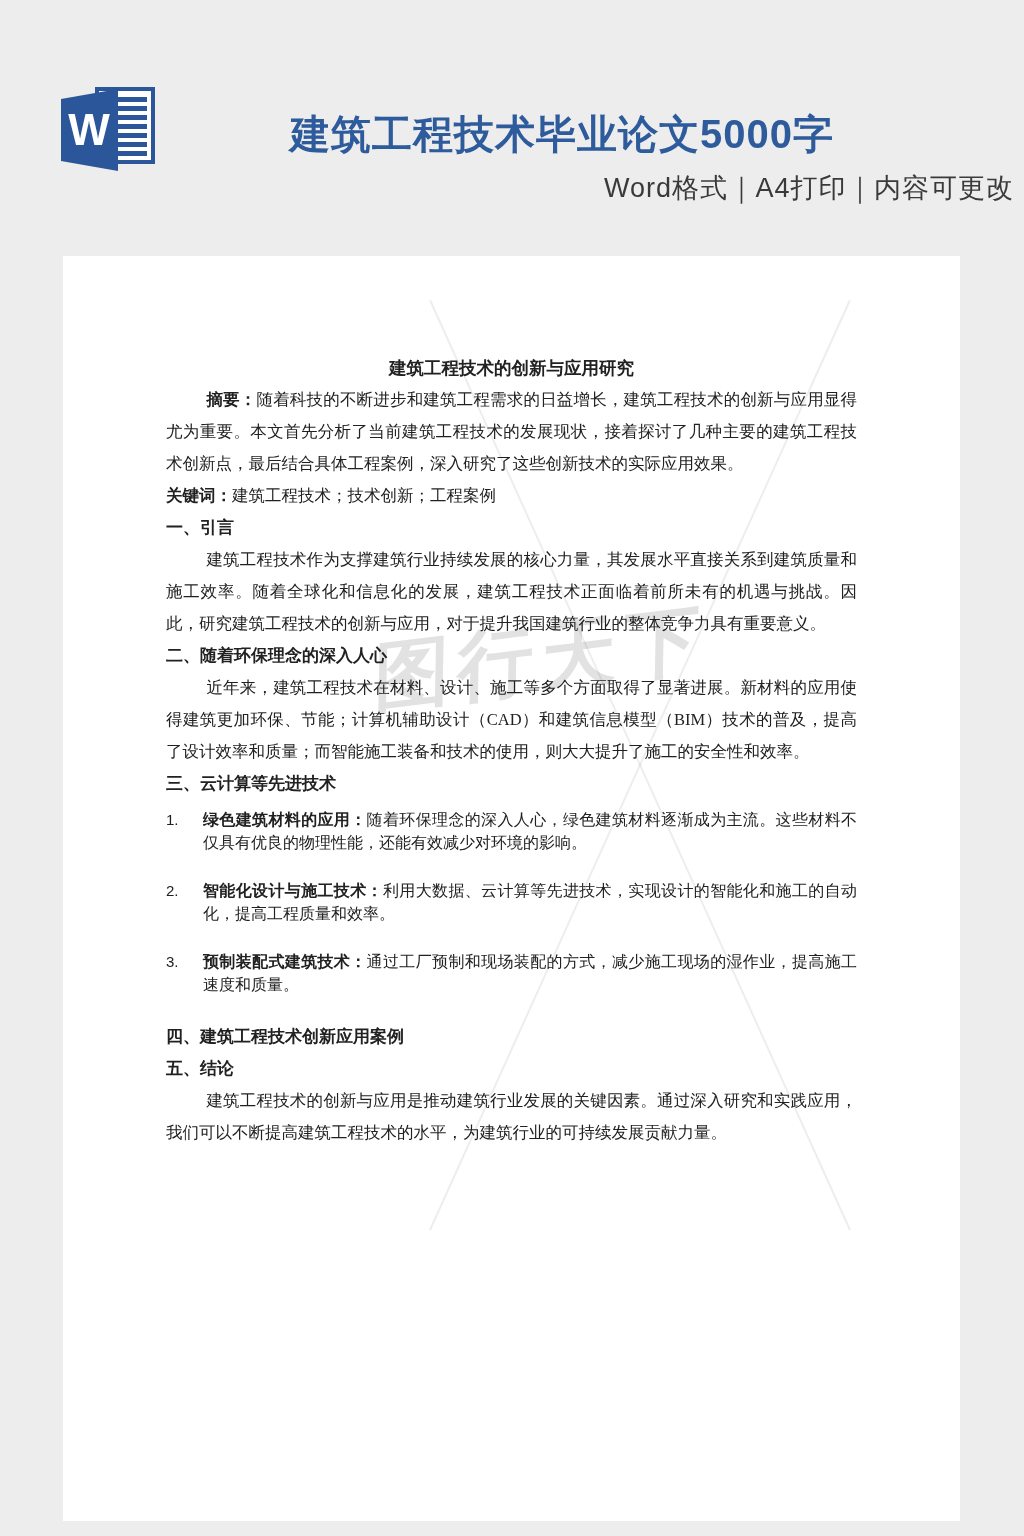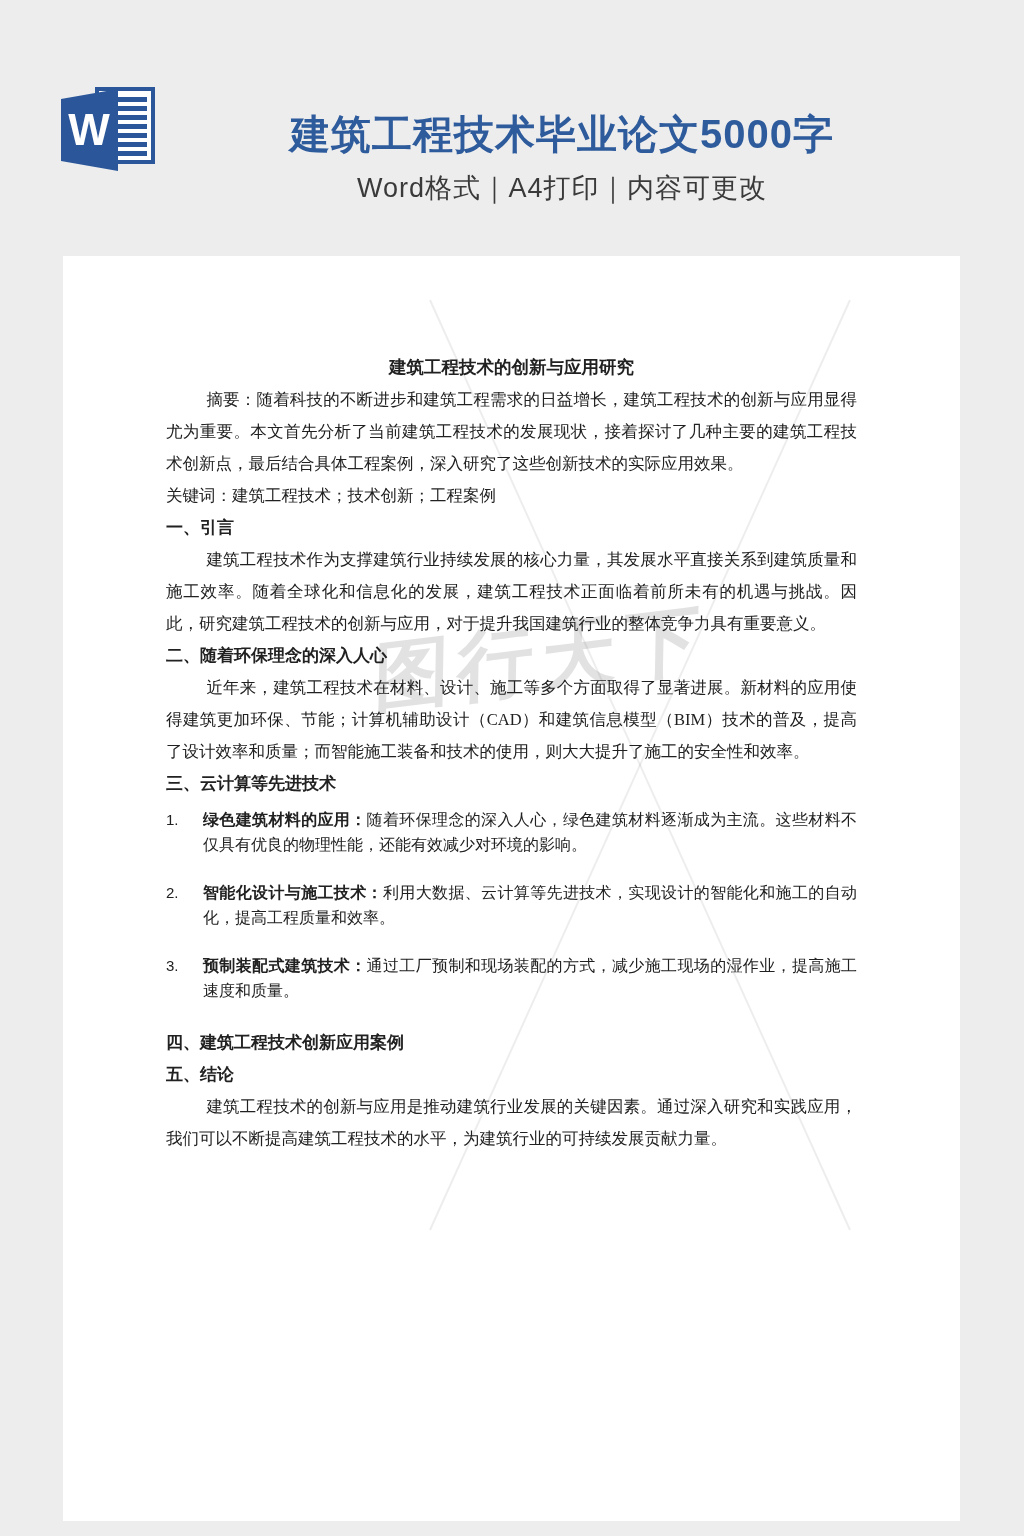--- a/index.html
+++ b/index.html
@@ -14,57 +14,57 @@
   .header-text {
     position:absolute; left:110px; right:10px; top:110px;
     text-align:center;
   }
   .header-title {
     font-size:40px; font-weight:700; color:#2e5b9c;
     letter-spacing:1px; line-height:48px;
   }
   .header-subtitle {
     font-size:27px; font-weight:400; color:#3a3a3a;
-    margin-top:12px; letter-spacing:1px;
+    margin-top:12px; letter-spacing:1px;text-align:right;
   }
   
   .page {
     position:absolute; left:63px; top:256px;
     width:897px; height:1265px; background:#ffffff;
   }
   .page-content {
     position:relative; z-index:2;
     padding:96px 103px 0 103px;
     font-family:"Liberation Serif","DejaVu Serif",serif;
     font-size:16.5px; line-height:32px; color:#212121;
     text-align:justify;
   }
   .doc-title {
     text-align:center; font-weight:700; font-size:17.5px;
-    font-family:Liberation Mono, monospace;
+    font-family:Liberation Serif, serif;
     margin-bottom:0;
   }
   .para { text-indent:2.45em; }
   .para-noindent { text-indent:0; }
-  .lead { font-weight:400; }
+  .lead { font-weight:700; }
   .doc-heading {
     font-weight:700; font-size:17px;
     font-family:"Liberation Sans",sans-serif;
     line-height:32px;
   }
   ol.innov-list { list-style:none; margin:8px 0 4px 0; padding-left:37px; }
   ol.innov-list li {
     line-height:23px; font-size:16px; margin-bottom:25px;
     position:relative; text-align:justify;
   }
   .li-num {
     position:absolute; left:-37px; top:0; width:30px;
     font-family:"Liberation Sans",sans-serif; font-size:15px;
   }
-  .li-label { font-weight:700; font-family:Liberation Mono, monospace; }
+  .li-label { font-weight:700; font-family:Liberation Sans, sans-serif; }
   
   .wm-lines { position:absolute; left:0; top:0; z-index:1; }
   .wm-text {
     position:absolute; left:310px; top:352px; z-index:1;
     font-family:"DejaVu Serif",serif; font-weight:700;
     font-size:76px; letter-spacing:8px;
     color:rgba(110,110,110,0.20);
     transform:rotate(-7deg) skewX(-8deg);
     white-space:nowrap; user-select:none;
   }

